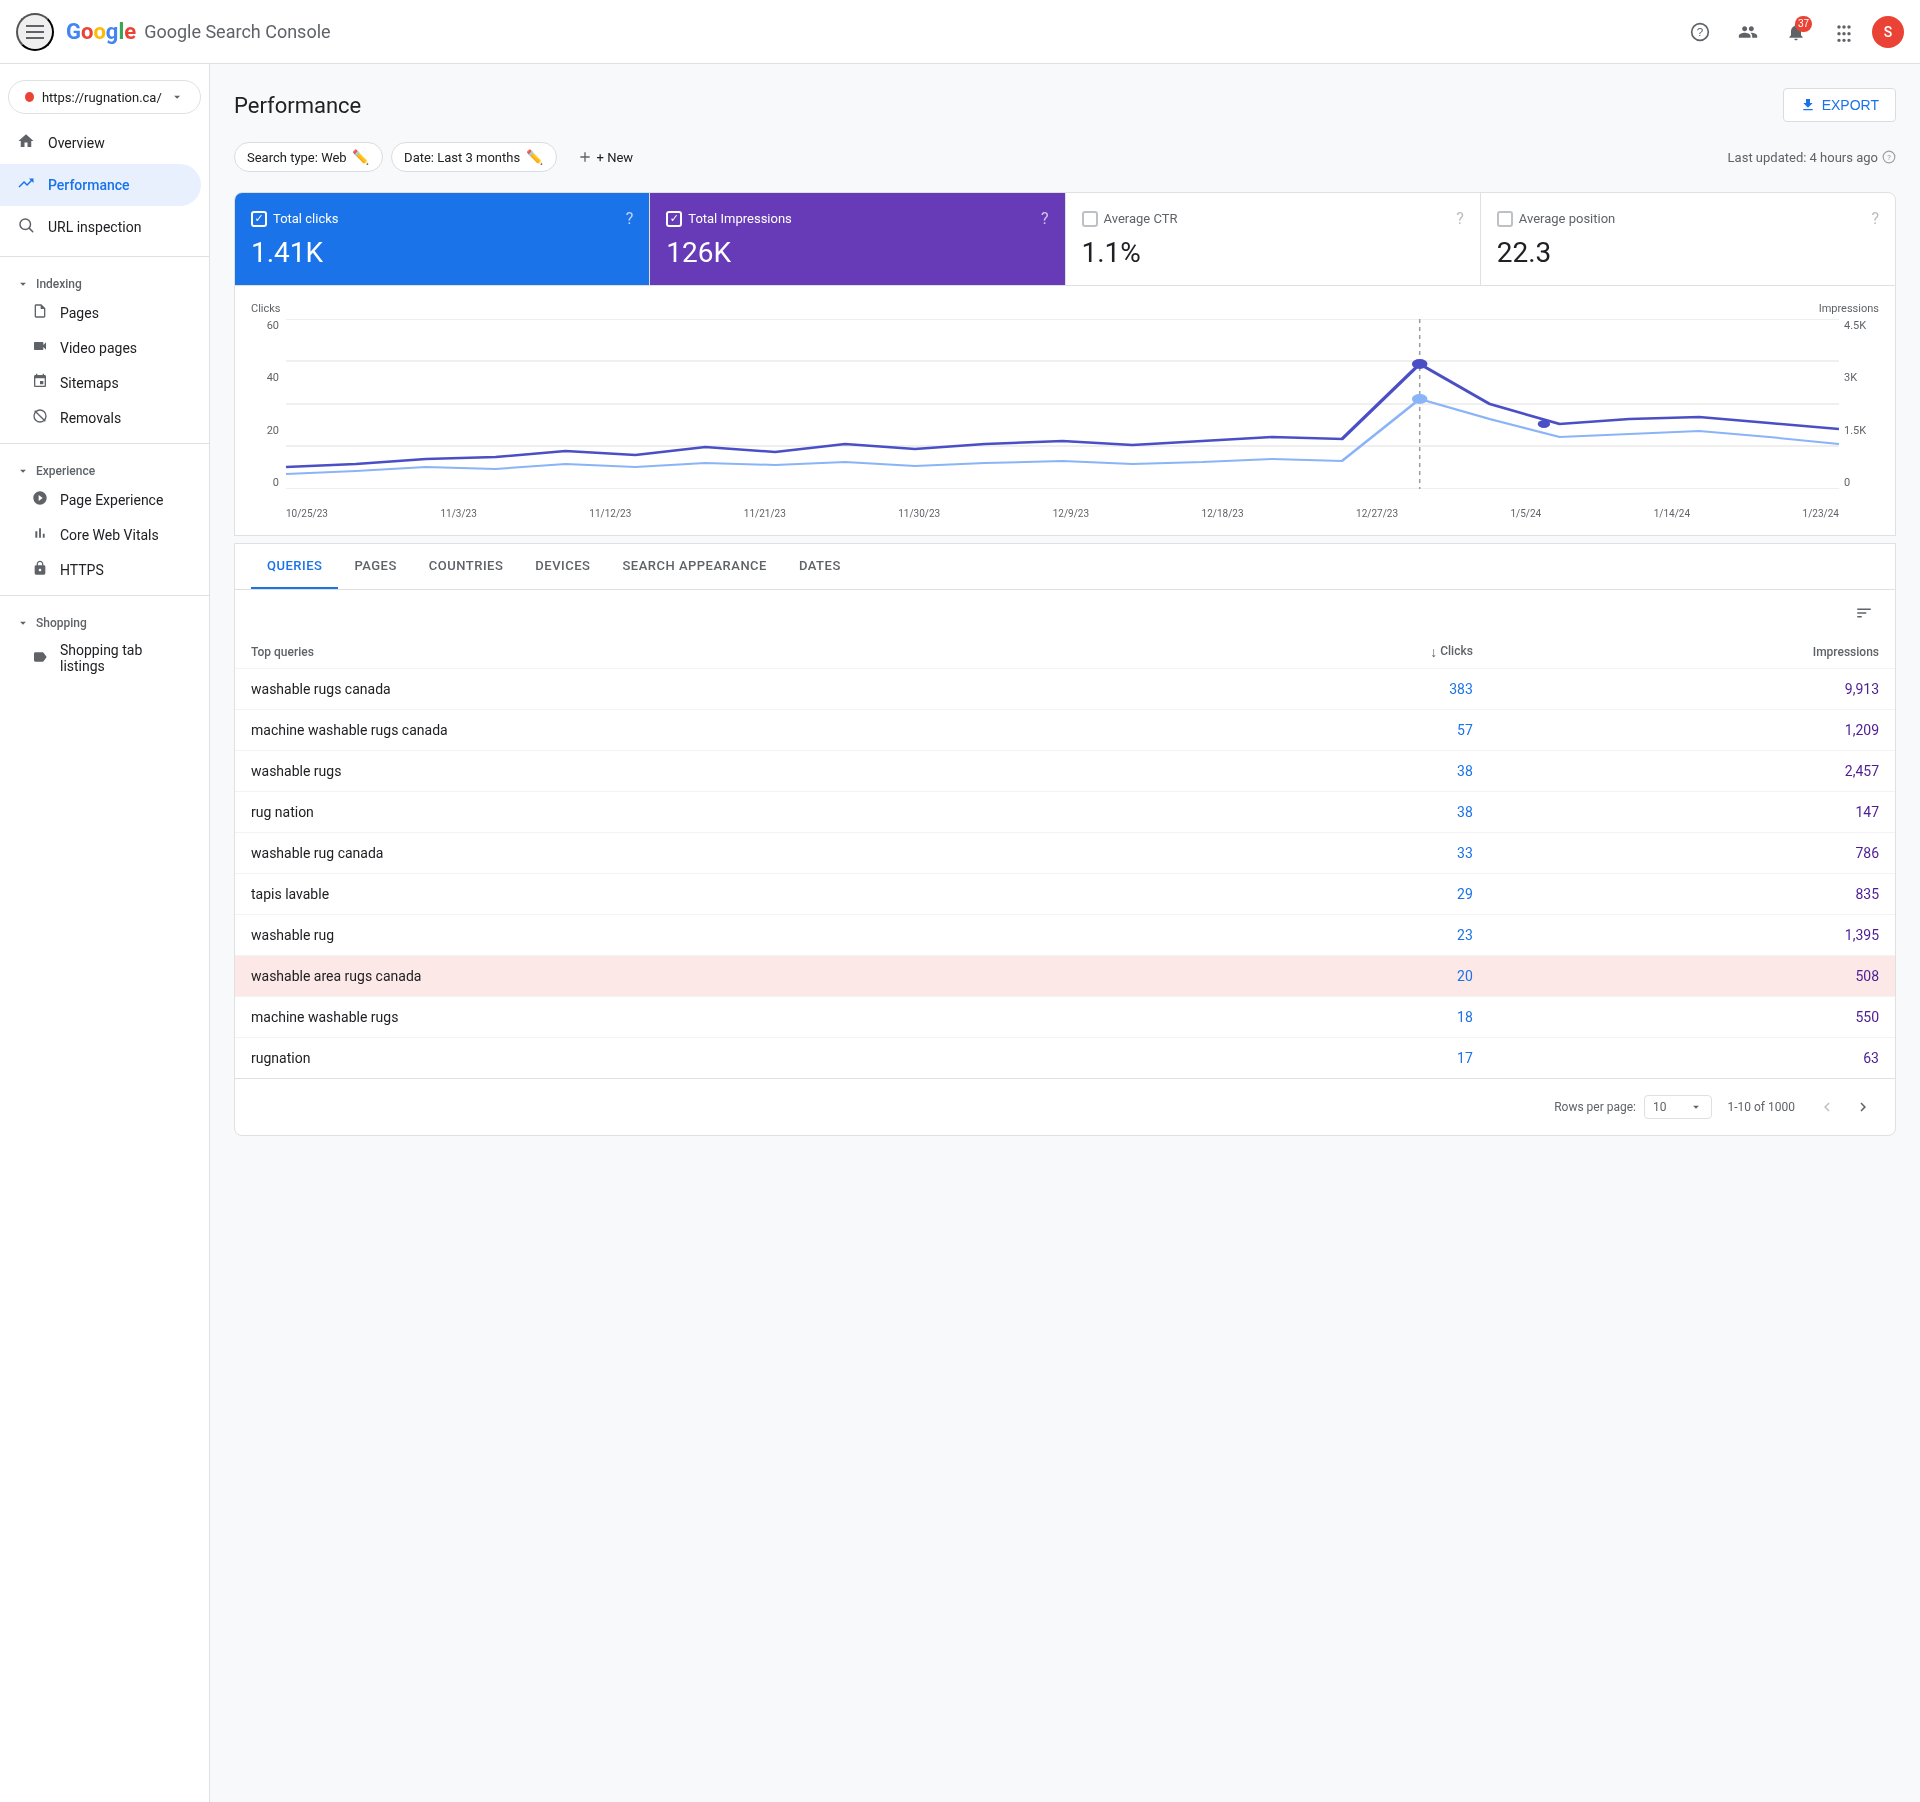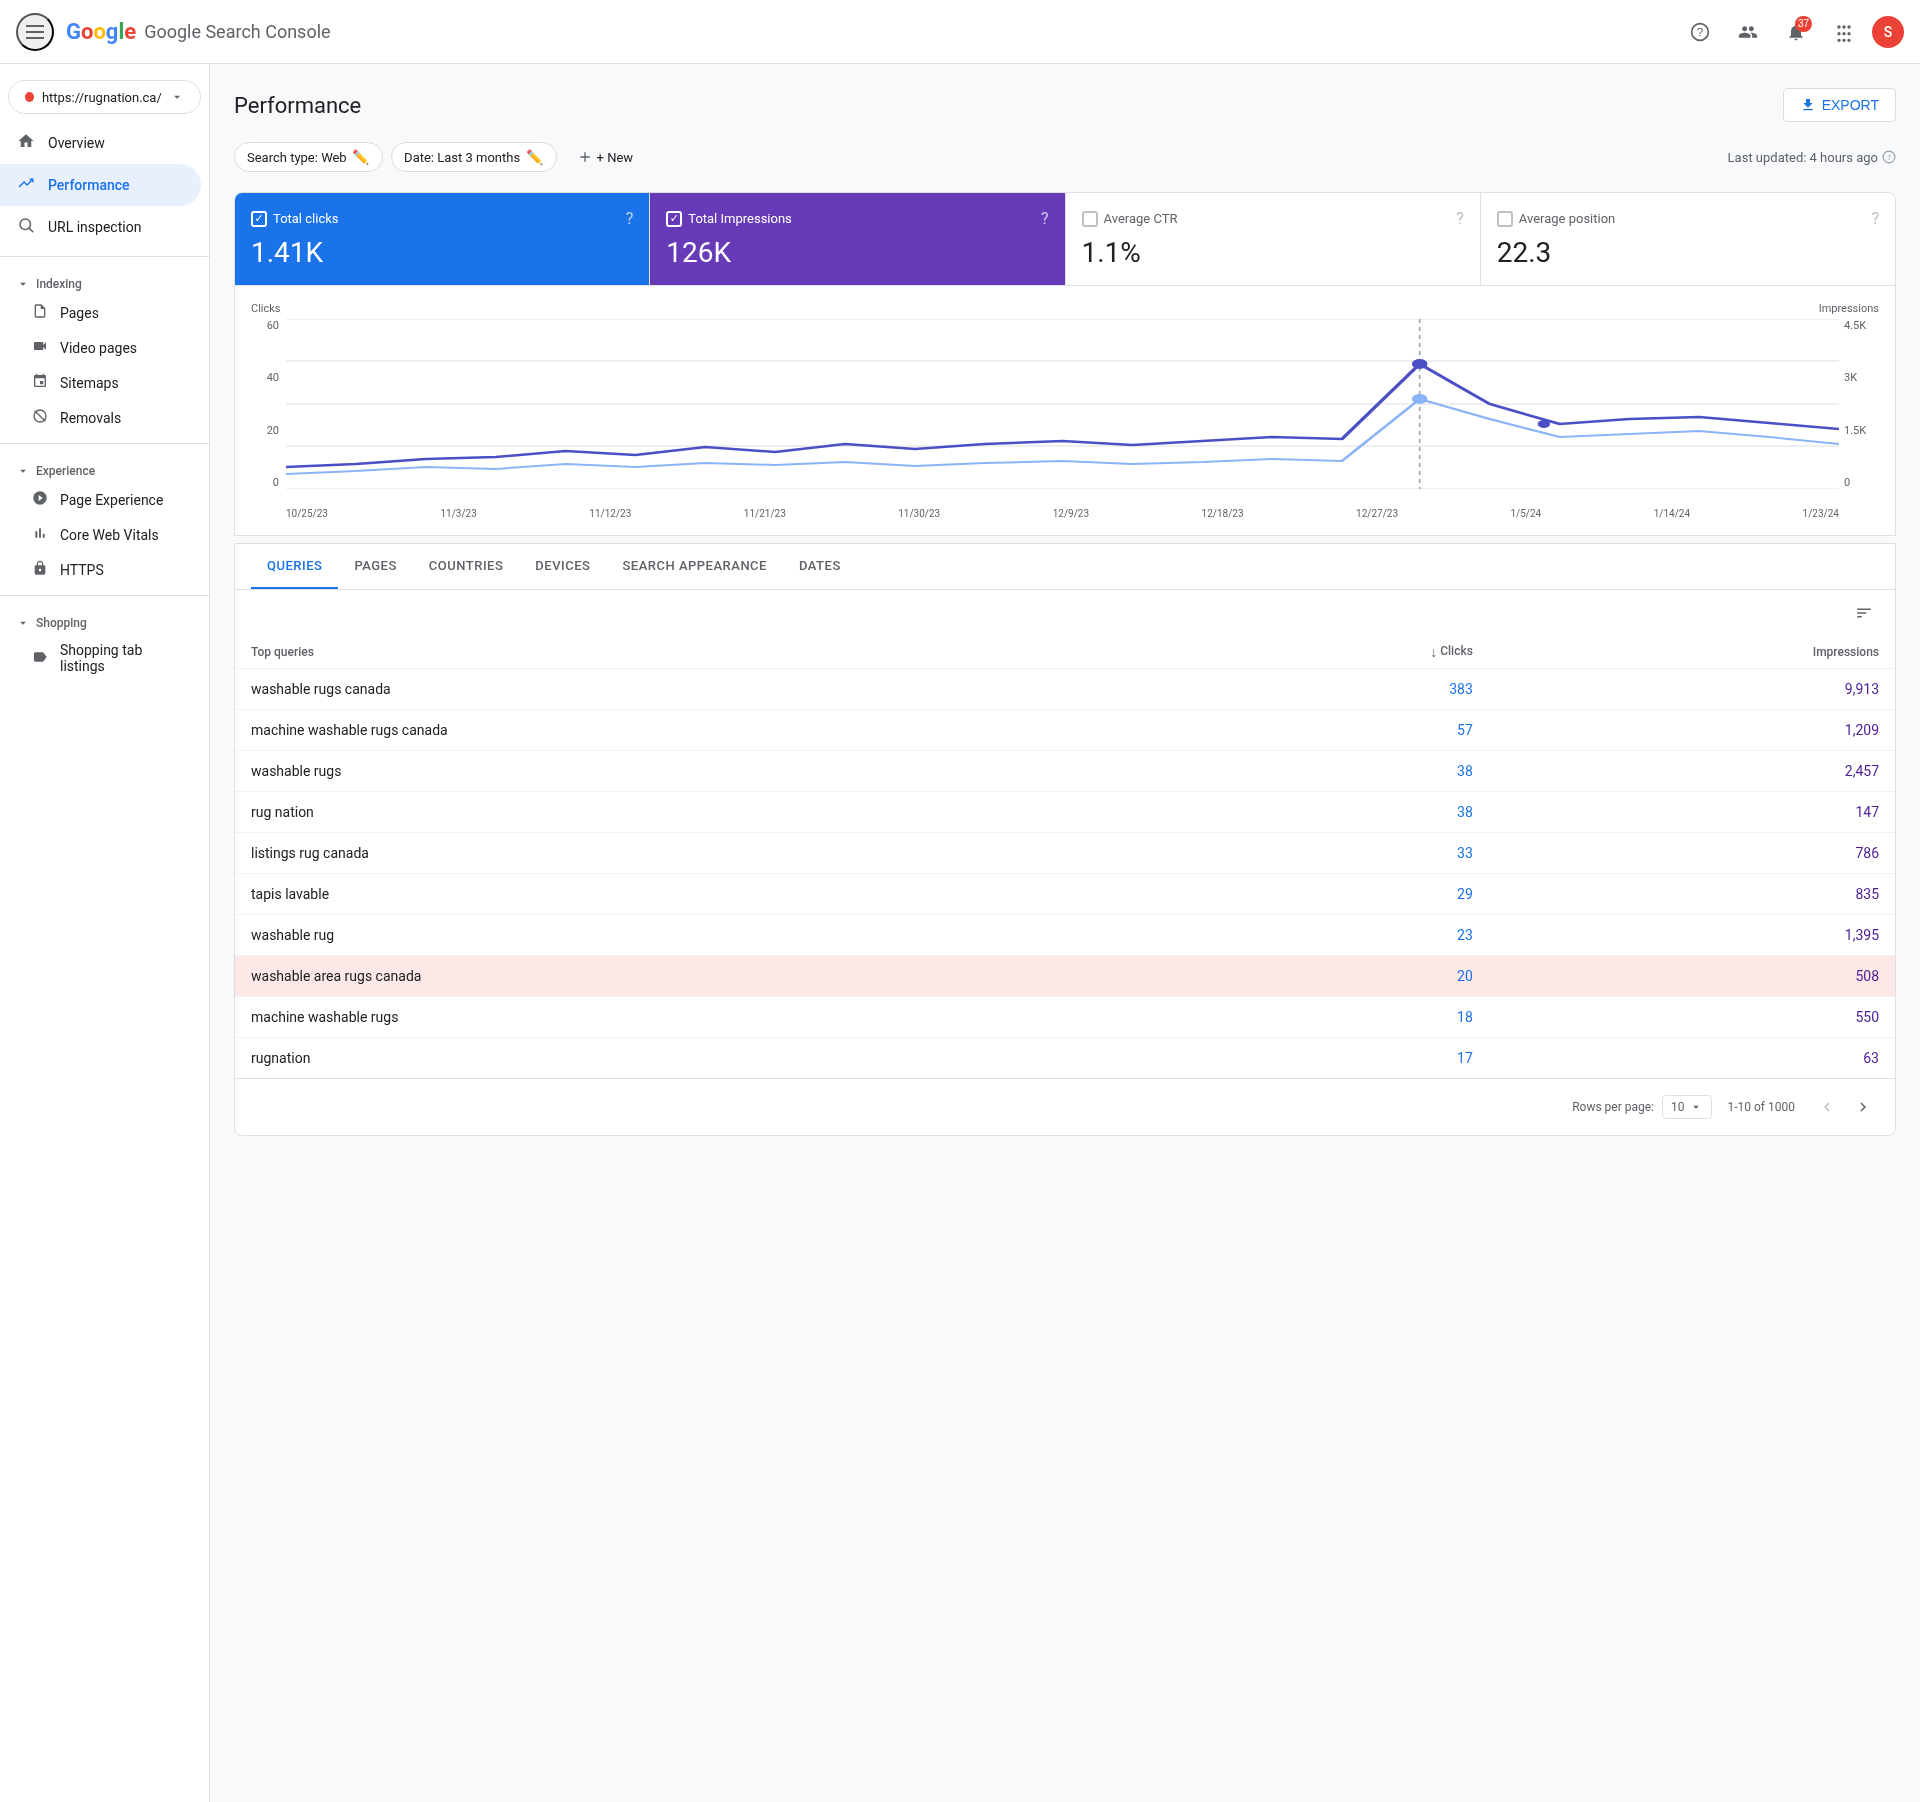--- a/index.html
+++ b/index.html
@@ -179,21 +179,21 @@
     .table-cell.purple { color: #4c1d95; }
     
     
     .pagination {
       display: flex; align-items: center; justify-content: flex-end;
       padding: 12px 16px; gap: 16px; border-top: 1px solid #e0e0e0;
       font-size: 12px; color: #5f6368;
     }
     .rows-per-page { display: flex; align-items: center; gap: 8px; }
     .rows-select {
-      display: flex; align-items: center; gap: 4px;
+      display: flex; align-items: center; gap: 22px;
       padding: 4px 8px; border: 1px solid #e0e0e0; border-radius: 4px;
       cursor: pointer;
     }
     .pagination-info { }
     .pagination-nav { display: flex; align-items: center; gap: 4px; }
     .page-btn {
       width: 32px; height: 32px; border-radius: 50%;
       display: flex; align-items: center; justify-content: center;
       cursor: pointer; border: none; background: transparent;
       color: #5f6368; font-size: 18px;
@@ -573,21 +573,21 @@
     <td class="table-cell">washable rugs</td>
     <td class="table-cell right blue">38</td>
     <td class="table-cell right purple">2,457</td>
   </tr>
             <tr class="table-row">
     <td class="table-cell">rug nation</td>
     <td class="table-cell right blue">38</td>
     <td class="table-cell right purple">147</td>
   </tr>
             <tr class="table-row">
-    <td class="table-cell">listings rug canada</td>
+    <td class="table-cell">washable rug canada</td>
     <td class="table-cell right blue">33</td>
     <td class="table-cell right purple">786</td>
   </tr>
             <tr class="table-row">
     <td class="table-cell">tapis lavable</td>
     <td class="table-cell right blue">29</td>
     <td class="table-cell right purple">835</td>
   </tr>
             <tr class="table-row">
     <td class="table-cell">washable rug</td>

